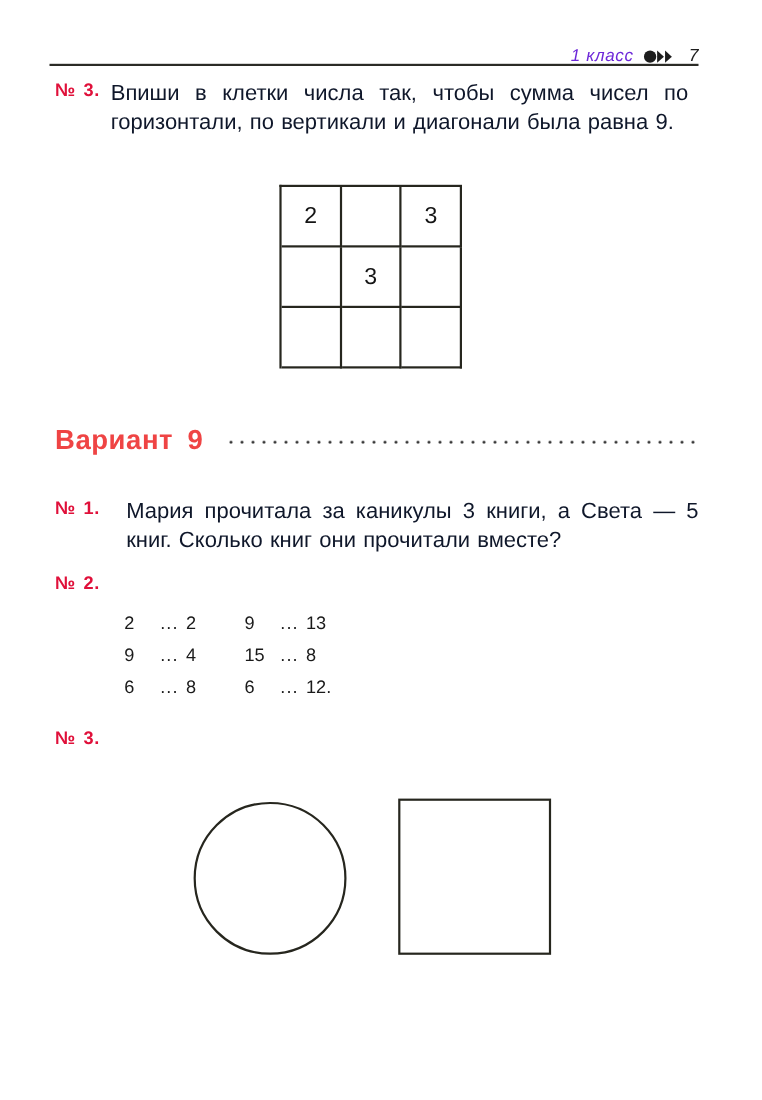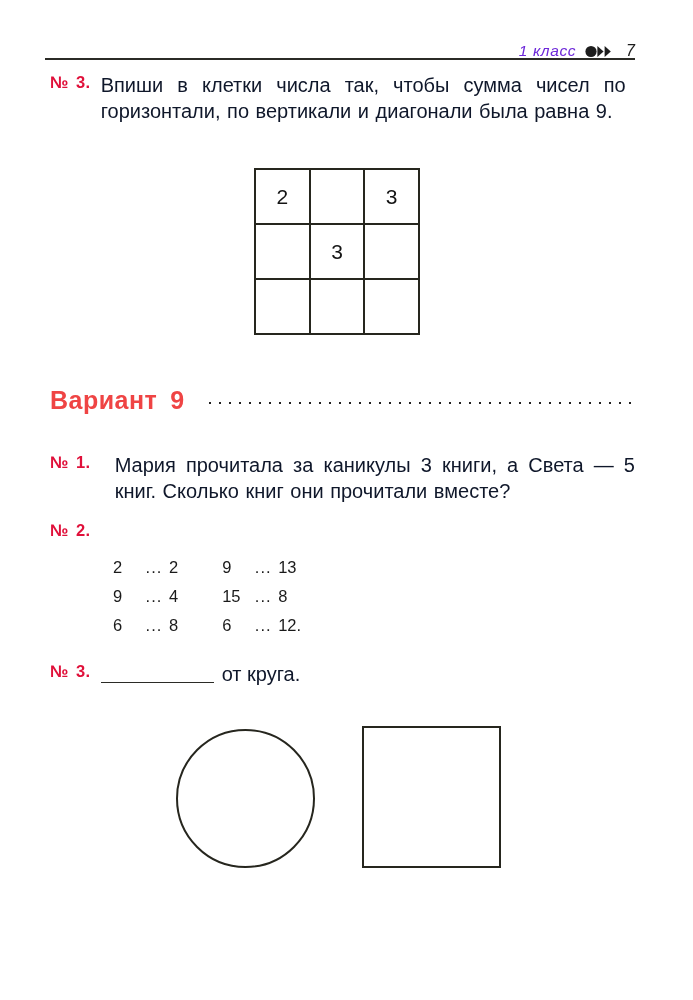--- a/index.html
+++ b/index.html
@@ -289,22 +289,19 @@
         <span class="cmp-b">12.</span>
       </span>
     </div>
   </div>
 
   <div class="task" style="left:50px; top:661px; width:585px;">
     <span class="task-num">
       <span class="no-sign">№</span><span>3.</span>
     </span>
     <span class="task-body" style="margin-left:10px; width:525px;">
-      <span style="display:block; width:525px;">
-        <span class="blank-line"></span><span>от круга.</span>
-      </span>
     </span>
   </div>
 
   <div class="shape-circle"></div>
   <div class="shape-square"></div>
 
 </div>
 
 </body></html>

